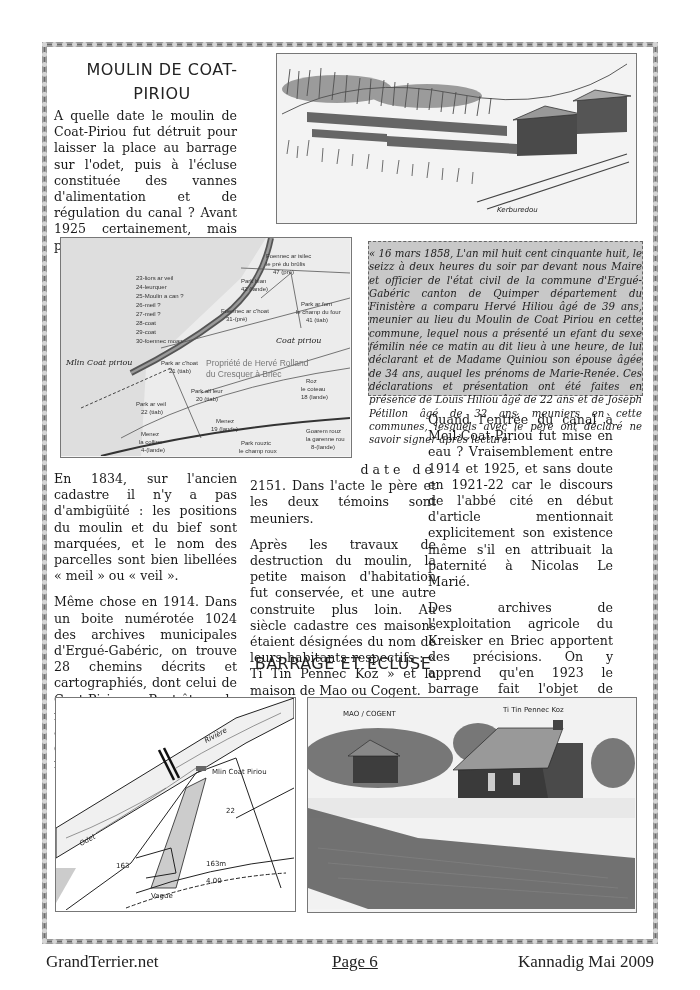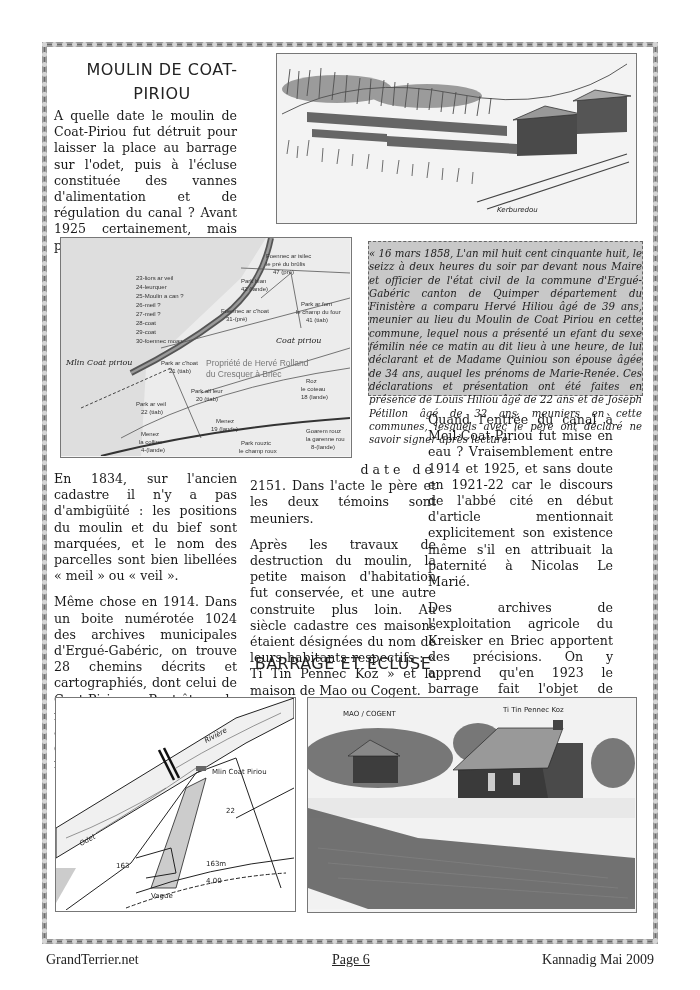--- a/index.html
+++ b/index.html
@@ -13,21 +13,21 @@
            border: 5px dotted #d6d6d6; pointer-events: none; }
   .abs { position: absolute; }
   .title { font-family: "DejaVu Sans", sans-serif; font-size: 16px; letter-spacing: 0.5px;
            text-align: center; color: #222; font-weight: normal; line-height: 24px; margin: 0; }
   .para { font-size: 12.6px; line-height: 16.2px; text-align: justify; margin: 0; }
   .para + .para { margin-top: 10px; }
   .img { position: absolute; box-sizing: border-box; border: 1.5px solid #777; background: #f4f4f4; overflow: hidden; }
   .quote { position: absolute; box-sizing: border-box; border: 1.5px dashed #666;
            background: #c8c8c8; padding: 5px 0; font-style: italic;
            font-size: 10.2px; line-height: 13.3px; text-align: justify; color: #222; }
-  .footer { position: absolute; top: 952px; font-family: "Liberation Serif", serif; font-size: 14px; color: #222; }
+  .footer { position: absolute; top: 952px; font-family: "Liberation Serif", serif; font-size: 17px; color: #222; }
   svg { display: block; }
   .lbl { font-family: "Liberation Sans", sans-serif; font-size: 6px; fill: #333; }
   .hand { font-family: "DejaVu Sans", sans-serif; font-size: 7px; fill: #222; }
 </style>
 </head>
 <body>
 
 <div class="frame"></div>
 
 <div class="abs" style="left:62px; top:58px; width:200px;">

